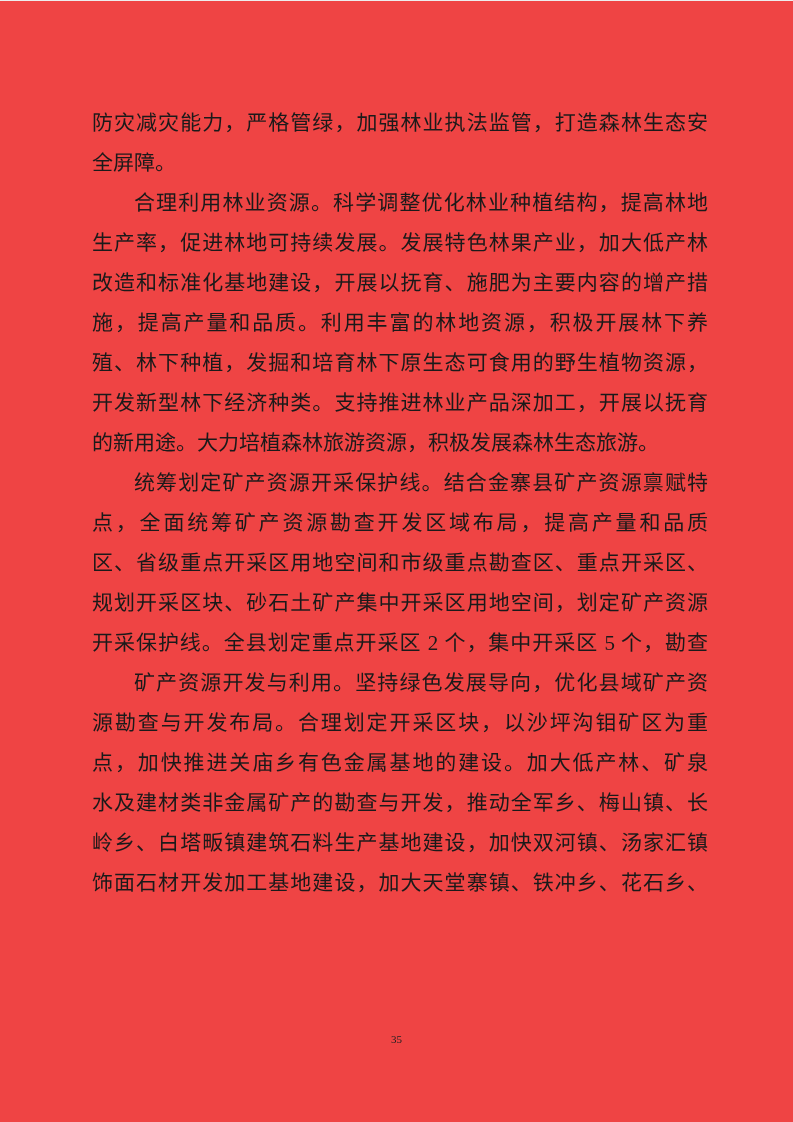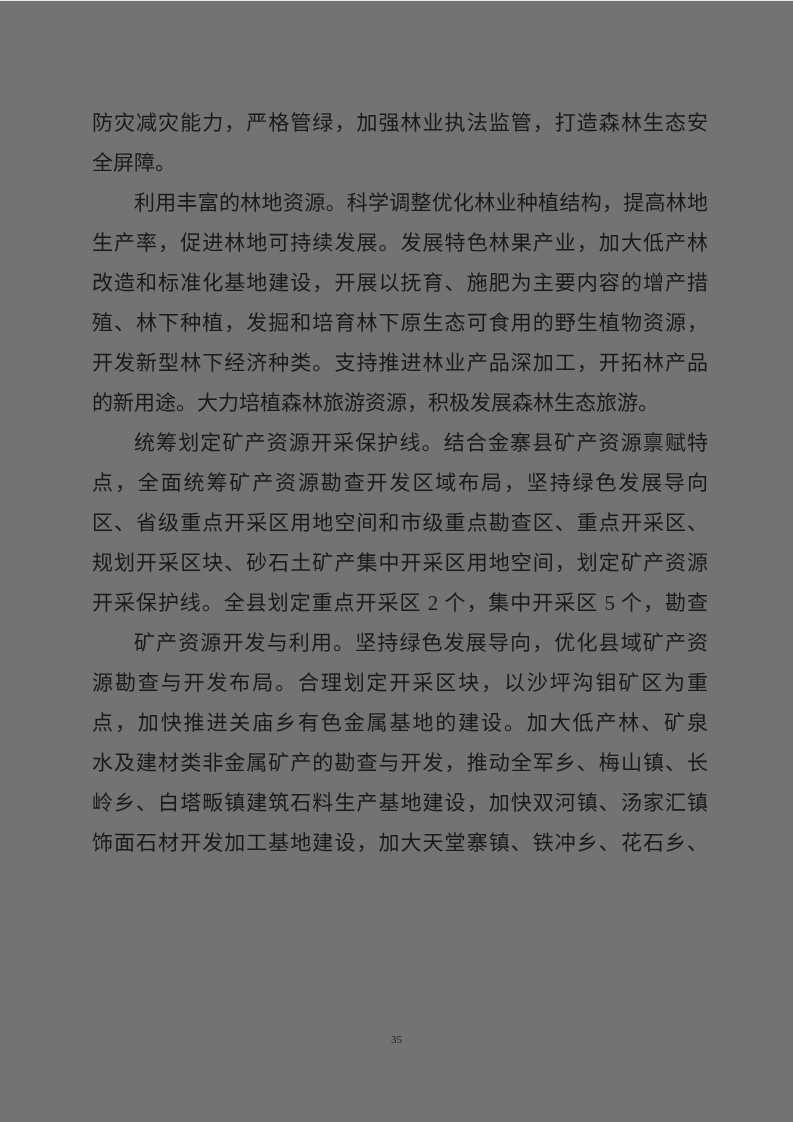--- a/index.html
+++ b/index.html
@@ -5,21 +5,21 @@
 <style>
   html, body {
     margin: 0;
     padding: 0;
     background: #ffffff;
   }
   .page {
     position: relative;
     width: 793px;
     height: 1122px;
-    background: #737373;
+    background: #ef4444;
     font-family: "Liberation Serif", "DejaVu Serif", serif;
     color: #1a1a1a;
     overflow: hidden;
     border-top: 1px solid #ededed;
     box-sizing: border-box;
   }
   .text-block {
     position: absolute;
     left: 92px;
     top: 102px;
@@ -55,28 +55,29 @@
   }
 </style>
 </head>
 <body>
 
 <div class="page">
   <div class="text-block">
 
   <div class="line">防灾减灾能力，严格管绿，加强林业执法监管，打造森林生态安</div>
       <div class="line no-justify">全屏障。</div>
-      <div class="line indent">利用丰富的林地资源。科学调整优化林业种植结构，提高林地</div>
+      <div class="line indent">合理利用林业资源。科学调整优化林业种植结构，提高林地</div>
       <div class="line">生产率，促进林地可持续发展。发展特色林果产业，加大低产林</div>
       <div class="line">改造和标准化基地建设，开展以抚育、施肥为主要内容的增产措</div>
+      <div class="line">施，提高产量和品质。利用丰富的林地资源，积极开展林下养</div>
       <div class="line">殖、林下种植，发掘和培育林下原生态可食用的野生植物资源，</div>
-      <div class="line">开发新型林下经济种类。支持推进林业产品深加工，开拓林产品</div>
+      <div class="line">开发新型林下经济种类。支持推进林业产品深加工，开展以抚育</div>
       <div class="line no-justify">的新用途。大力培植森林旅游资源，积极发展森林生态旅游。</div>
       <div class="line indent">统筹划定矿产资源开采保护线。结合金寨县矿产资源禀赋特</div>
-      <div class="line">点，全面统筹矿产资源勘查开发区域布局，坚持绿色发展导向</div>
+      <div class="line">点，全面统筹矿产资源勘查开发区域布局，提高产量和品质</div>
       <div class="line">区、省级重点开采区用地空间和市级重点勘查区、重点开采区、</div>
       <div class="line">规划开采区块、砂石土矿产集中开采区用地空间，划定矿产资源</div>
       <div class="line">开采保护线。全县划定重点开采区 2 个，集中开采区 5 个，勘查</div>
       <div class="line indent">矿产资源开发与利用。坚持绿色发展导向，优化县域矿产资</div>
       <div class="line">源勘查与开发布局。合理划定开采区块，以沙坪沟钼矿区为重</div>
       <div class="line">点，加快推进关庙乡有色金属基地的建设。加大低产林、矿泉</div>
       <div class="line">水及建材类非金属矿产的勘查与开发，推动全军乡、梅山镇、长</div>
       <div class="line">岭乡、白塔畈镇建筑石料生产基地建设，加快双河镇、汤家汇镇</div>
       <div class="line">饰面石材开发加工基地建设，加大天堂寨镇、铁冲乡、花石乡、</div>
     </div>

